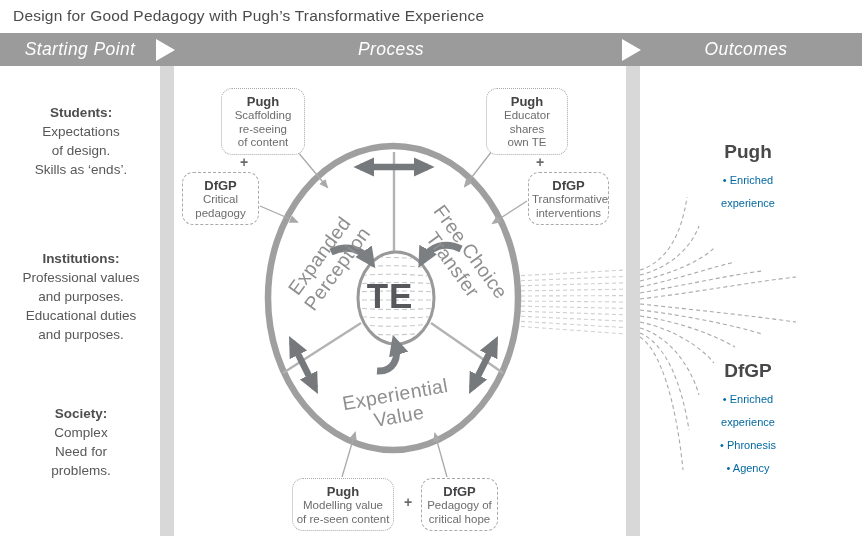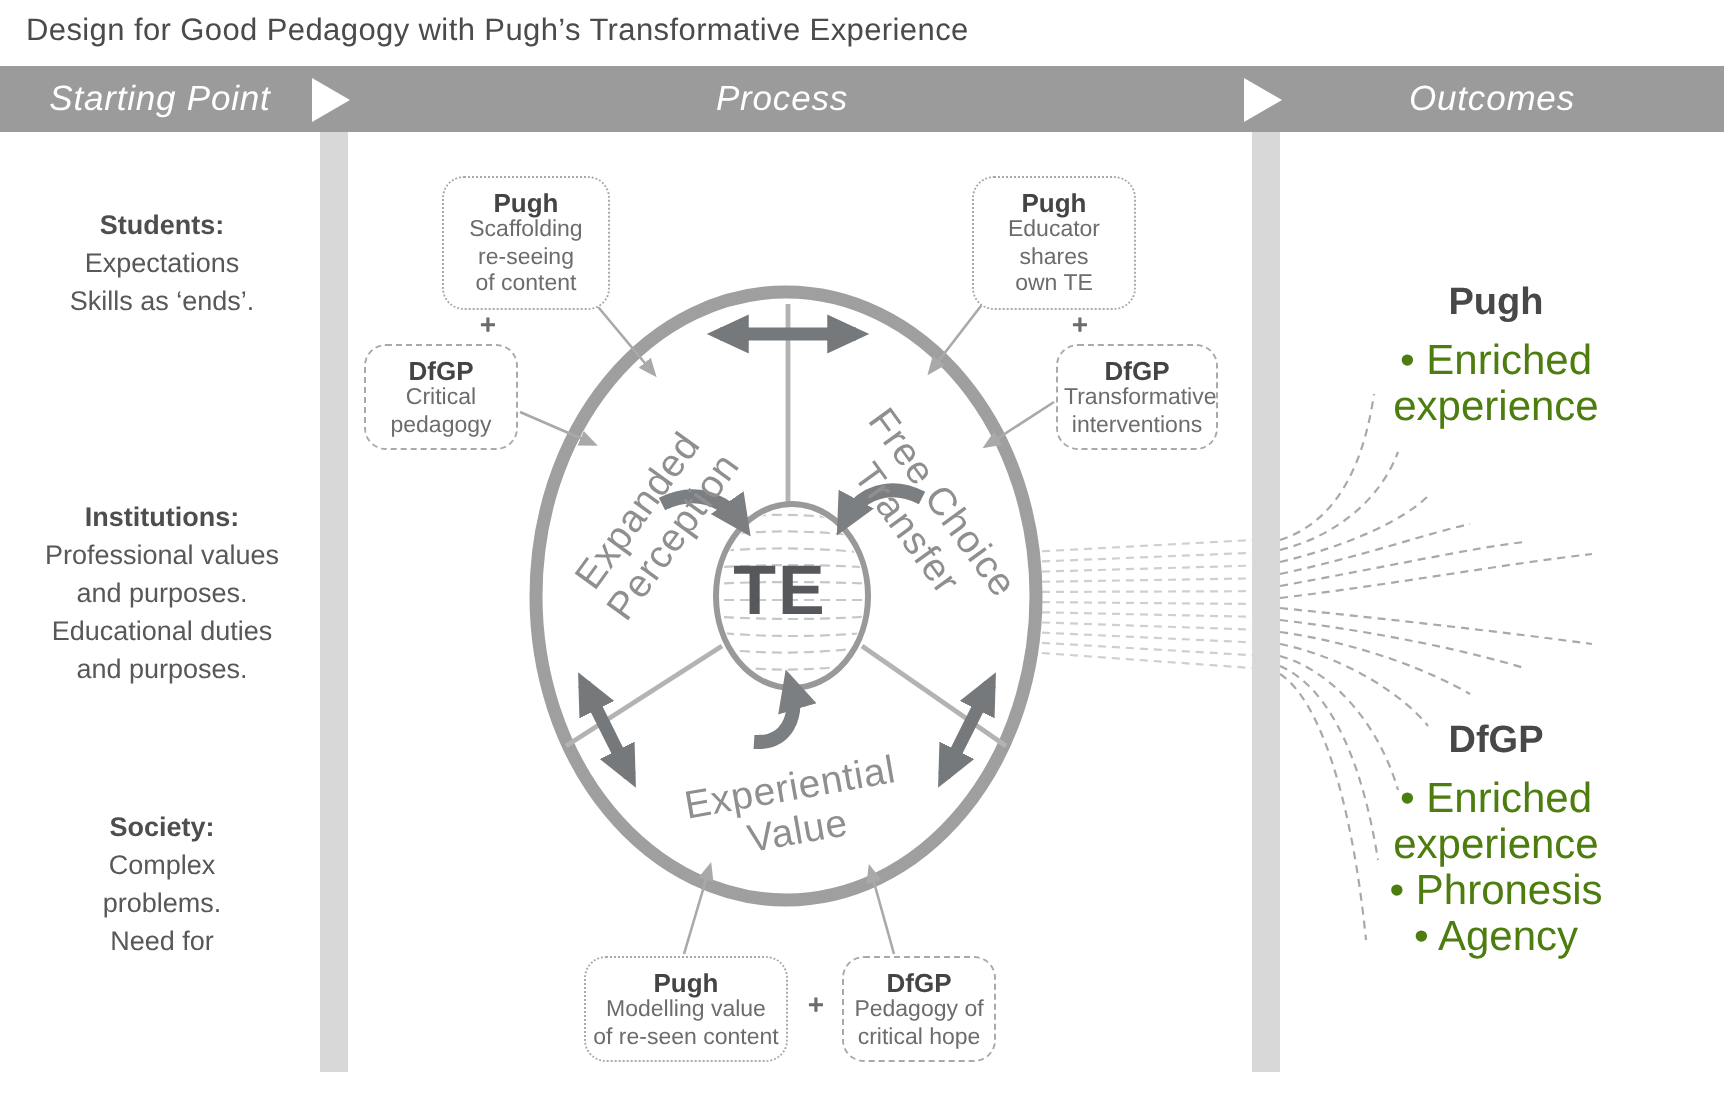--- a/index.html
+++ b/index.html
@@ -25,21 +25,21 @@
   .dotted{border:1.6px dotted #a9a9a9;}
   .dashed{border:1.6px dashed #a9a9a9;}
   .plus{font-size:14px;font-weight:bold;color:#6b6b6d;width:14px;text-align:center;}
   
   .sector{color:#8f8f90;font-size:19.5px;line-height:22px;text-align:center;letter-spacing:.4px;}
   .te-label{left:358px;top:276px;width:64px;text-align:center;font-size:35px;font-weight:bold;
             color:#56585c;letter-spacing:1px;}
   
   .outcome{left:660px;width:176px;text-align:center;}
   .outcome .oh{font-weight:bold;font-size:19px;color:#48484a;margin-bottom:6px;}
-  .outcome .ol{font-size:21px;color:#4d7c0f;line-height:23px;}
+  .outcome .ol{font-size:11px;color:#0369a1;line-height:23px;}
   svg{position:absolute;left:0;top:0;}
 </style>
 </head>
 <body>
 
 <div id="stage">
 
   <div class="abs title">Design for Good Pedagogy with Pugh’s Transformative Experience</div>
 
   <div class="abs band"></div>
@@ -138,34 +138,35 @@
       <path d="M377,371 C393,372 400,359 395,342" marker-end="url(#mCurve)"></path>
     </g>
   </svg>
 
   <div class="abs vdiv" style="left:160px;"></div>
   <div class="abs vdiv" style="left:626px;"></div>
 
   <div class="abs lblock" style="top:103px;">
     <div class="b1">Students:</div>
     <div>Expectations</div>
+    <div>of design.</div>
     <div>Skills as ‘ends’.</div>
   </div>
   <div class="abs lblock" style="top:249px;">
     <div class="b1">Institutions:</div>
     <div>Professional values</div>
     <div>and purposes.</div>
     <div>Educational duties</div>
     <div>and purposes.</div>
   </div>
   <div class="abs lblock" style="top:404px;">
     <div class="b1">Society:</div>
     <div>Complex</div>
+    <div>Need for</div>
     <div>problems.</div>
-    <div>Need for</div>
   </div>
 
   <div class="abs pbox dotted" style="left:221px;top:88px;width:84px;">
     <div class="bh">Pugh</div>
     <div>Scaffolding</div>
     <div>re-seeing</div>
     <div>of content</div>
   </div>
   <div class="abs plus" style="left:237px;top:154px;">+</div>
   <div class="abs pbox dashed" style="left:182px;top:172px;width:77px;">

